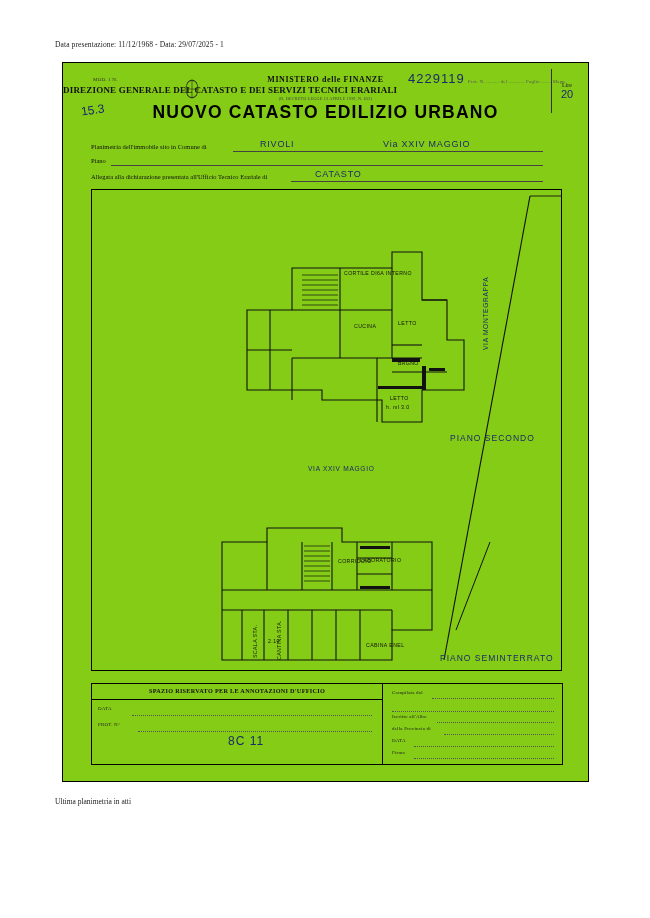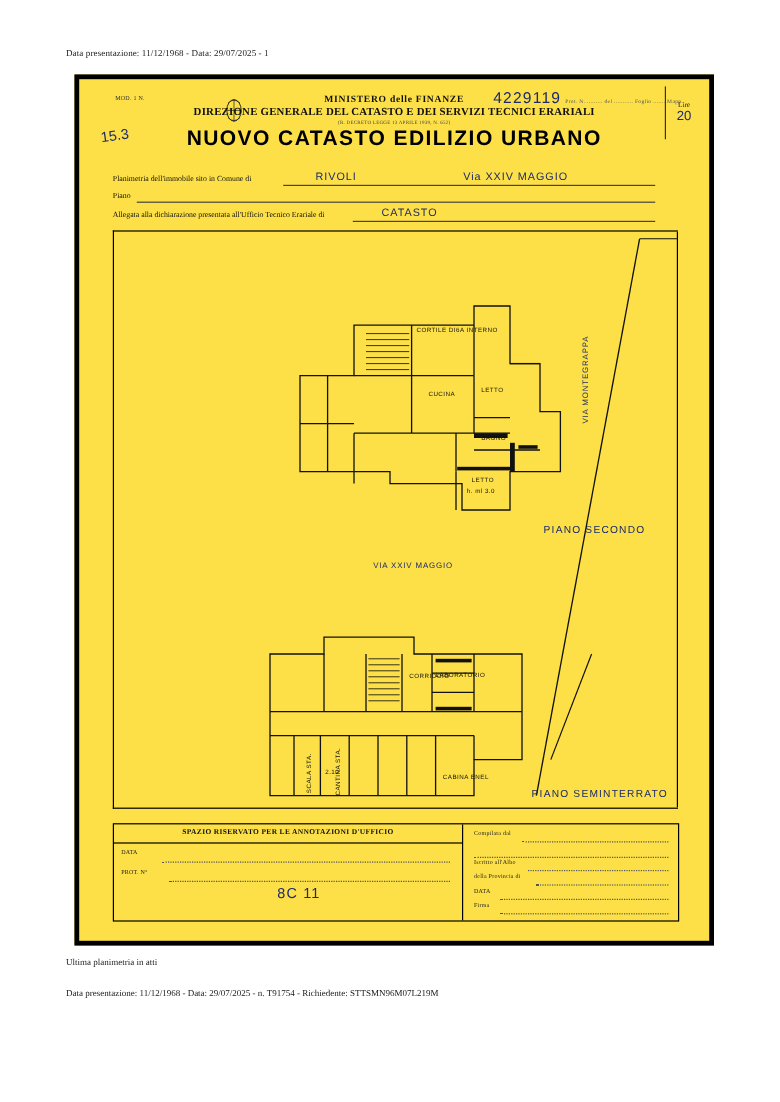--- a/index.html
+++ b/index.html
@@ -20,39 +20,39 @@
   }
   .meta-bottom{
     position:absolute;left:55px;top:822px;
     font-size:7.5px;line-height:12.5px;color:#222;
   }
   .meta-bottom div{white-space:nowrap;}
 
   
   .sheet{
     position:absolute;left:62px;top:62px;width:525px;height:718px;
-    border:4px solid #000000;
-    background:#fde047;
+    border:1px solid #000000;
+    background:#84cc16;
   }
   .sheet:before{ 
     content:"";position:absolute;left:3px;top:3px;right:3px;bottom:3px;
     border:0px solid transparent;
   }
 
   
   .hdr{position:absolute;left:0;top:0;width:100%;}
   .hdr .small-left{
     position:absolute;left:30px;top:14px;font-size:5px;color:#333;letter-spacing:.2px;
   }
   .hdr .ministero{
     position:absolute;left:0;top:12px;width:100%;text-align:center;
     font-size:8px;font-weight:bold;letter-spacing:.6px;color:#111;
   }
   .hdr .direzione{
-    position:absolute;left:0;top:22px;width:100%;text-align:center;
+    position:absolute;left:0;top:22px;width:100%;
     font-size:9px;font-weight:bold;letter-spacing:.2px;color:#111;
   }
   .hdr .decreto{
     position:absolute;left:0;top:33px;width:100%;text-align:center;
     font-size:4.2px;color:#444;letter-spacing:.2px;
   }
   .hdr .title{
     position:absolute;left:0;top:39px;width:100%;text-align:center;
     font-size:17.5px;font-weight:bold;letter-spacing:1.2px;color:#000;
     font-family:"Liberation Sans", sans-serif;
@@ -313,16 +313,15 @@
       <div class="dotted" style="left:322px;top:61px;width:140px;"></div>
       <div class="f-l" style="left:300px;top:66px;">Firma</div>
       <div class="dotted" style="left:322px;top:73px;width:140px;"></div>
     </div>
 
   </div>
 
   <div class="ultima">Ultima planimetria in atti</div>
 
   <div class="meta-bottom">
-    <div>Data presentazione: 11/12/1968 - Data: 29/07/2025 - n. T91754 - Richiedente: STTSMN96M07L219M</div>
   </div>
 
 </div>
 
 </body></html>

